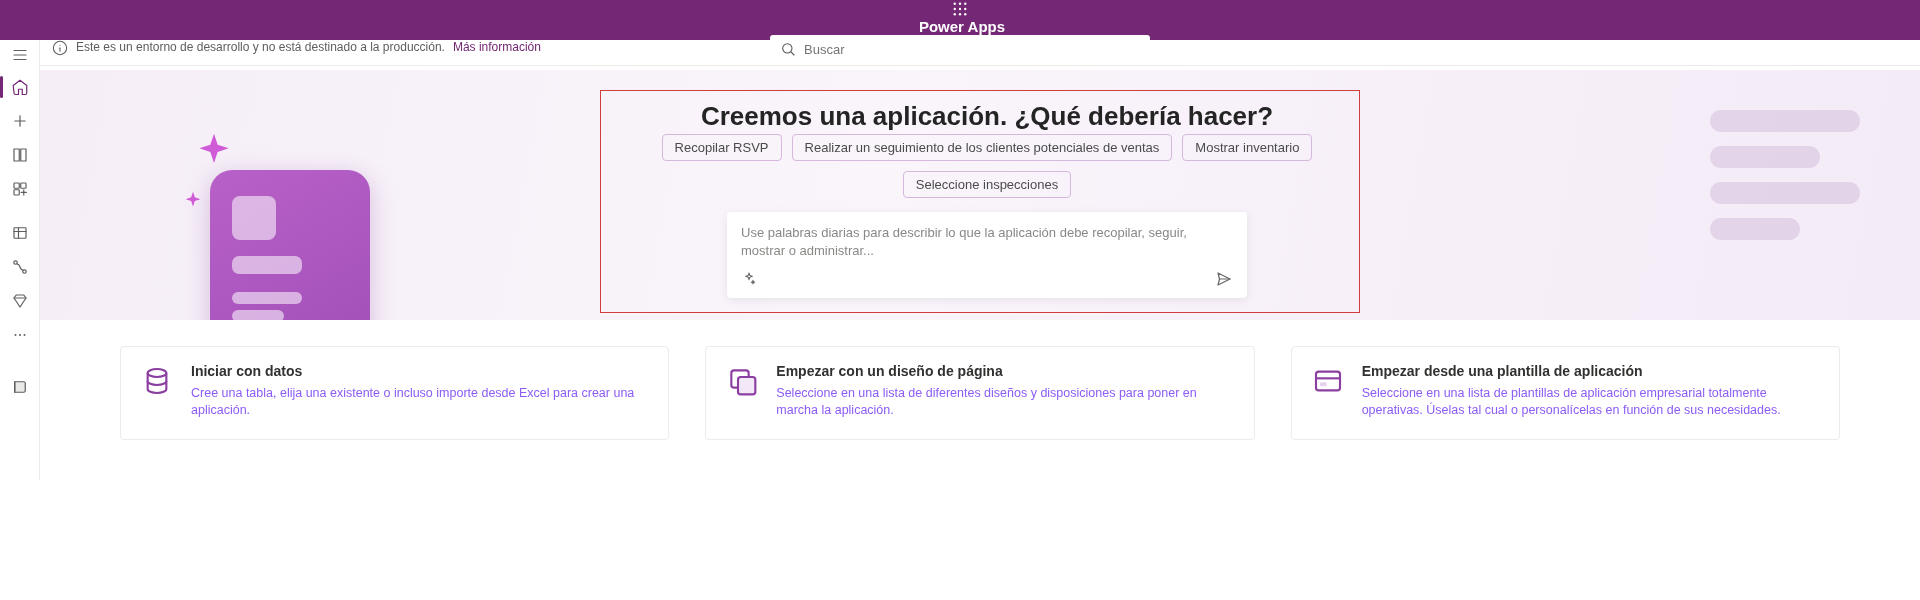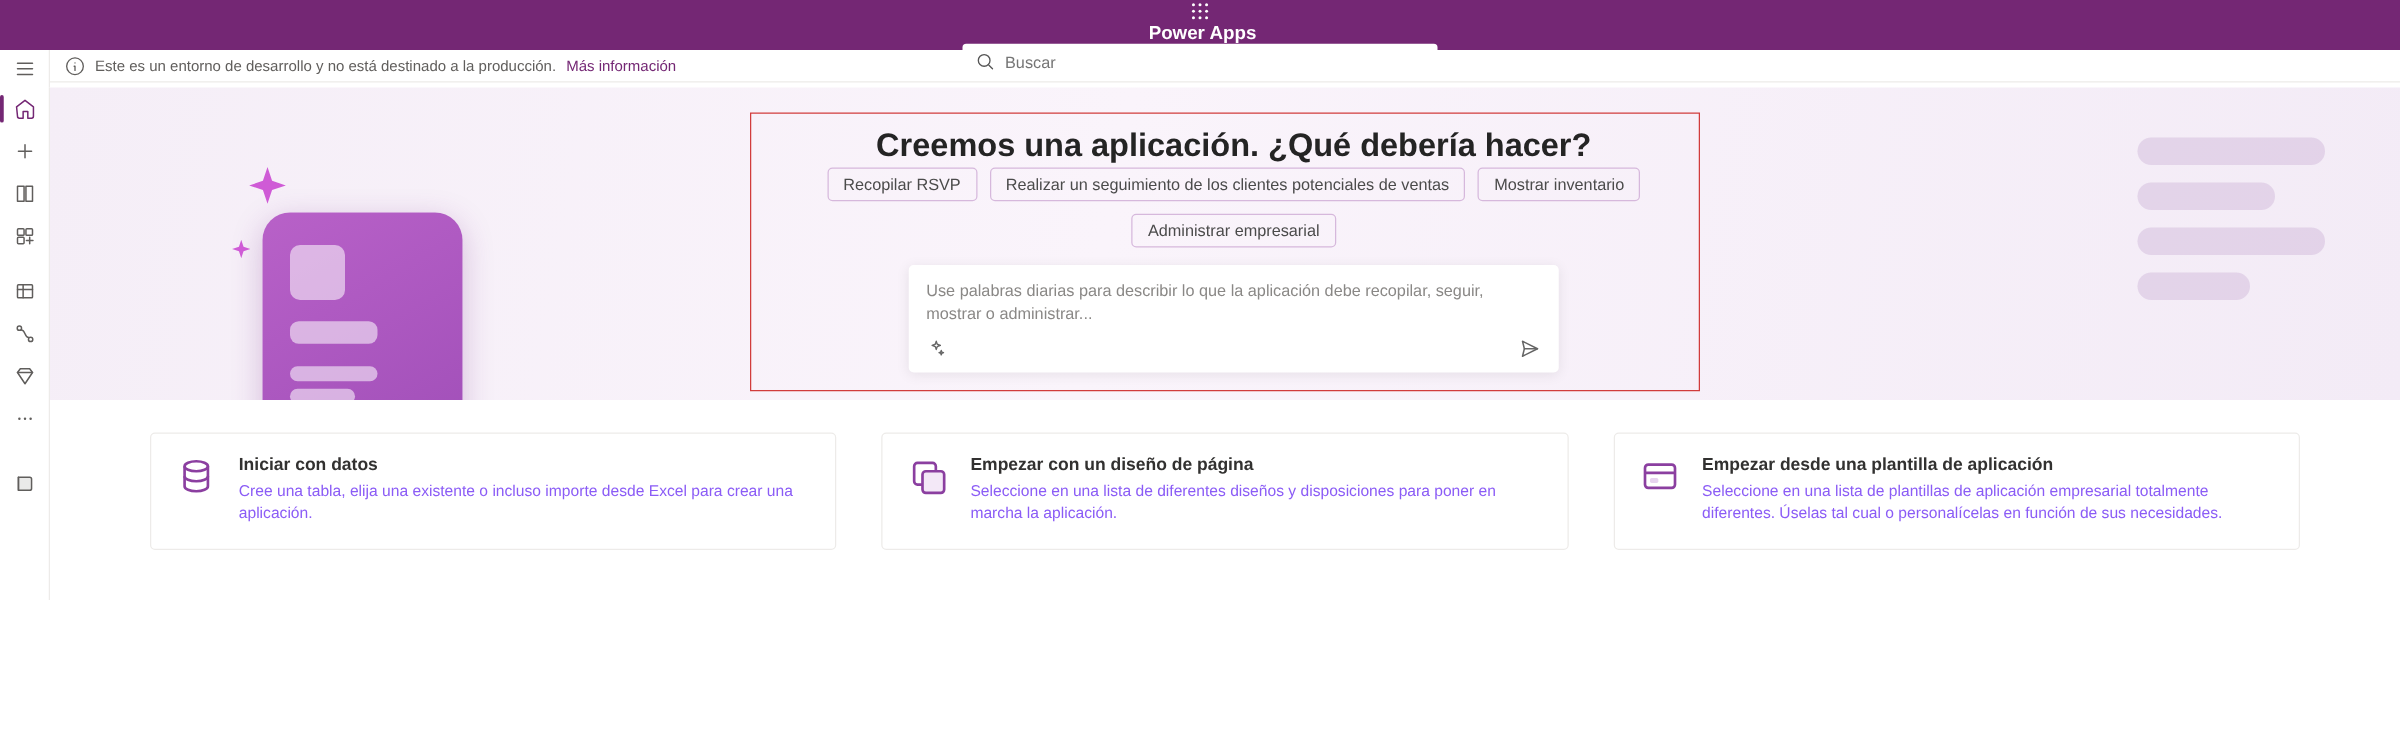--- a/index.html
+++ b/index.html
@@ -10,21 +10,21 @@
   .waffle { width: 40px; height: 40px; display: flex; align-items: center; justify-content: center; cursor: pointer; }
   .brand { font-size: 15px; font-weight: 600; margin-left: 4px; }
   .search-wrap { flex: 0 0 auto; margin-left: auto; margin-right: auto; position: relative; }
   .search { width: 380px; height: 28px; border: none; border-radius: 3px; padding: 0 12px 0 34px; font-size: 13px; color: #8b5cf6; }
   .search-icon-wrap { position: absolute; left: 10px; top: 50%; transform: translateY(-50%); color: #555; }
   .header-right { display: flex; align-items: center; gap: 2px; margin-left: auto; }
   .env-pill { background: rgba(255,255,255,.08); height: 32px; width: 170px; border-radius: 2px; display: flex; align-items: center; padding: 0 12px; font-size: 12px; }
   .hdr-btn { width: 40px; height: 40px; display: flex; align-items: center; justify-content: center; cursor: pointer; }
 
   
-  .info-bar { display: flex; align-items: center; height: 26px; border-bottom: 1px solid #edebe9; padding-left: 48px; font-size: 12px; color: #605e5c; gap: 8px; }
+  .info-bar { display: flex; align-items: flex-start; height: 26px; border-bottom: 1px solid #edebe9; padding-left: 48px; font-size: 12px; color: #605e5c; gap: 8px; }
   .info-bar a { color: #742774; text-decoration: none; }
 
   
   .shell { display: flex; }
   .side { width: 40px; border-right: 1px solid #edebe9; display: flex; flex-direction: column; align-items: center; padding-top: 0; }
   .side-btn { width: 40px; height: 34px; display: flex; align-items: center; justify-content: center; cursor: pointer; color: #605e5c; position: relative; }
   .side-btn.active { color: #742774; }
   .side-btn.active::before { content: ""; position: absolute; left: 0; top: 6px; bottom: 6px; width: 3px; background: #742774; border-radius: 2px; }
   .hamb-btn { width: 40px; height: 30px; display:flex; align-items:center; justify-content:center; color:#605e5c; cursor:pointer;}
 
@@ -222,21 +222,21 @@
         <div class="rbar" style="width:150px;"></div>
         <div class="rbar" style="width:90px;"></div>
       </div>
 
       <div class="hero-center">
         <div class="hero-title">Creemos una aplicación. ¿Qué debería hacer?</div>
         <div class="chips">
           <button class="chip">Recopilar RSVP</button>
           <button class="chip">Realizar un seguimiento de los clientes potenciales de ventas</button>
           <button class="chip">Mostrar inventario</button>
-          <button class="chip">Administrar empresarial</button>
+          <button class="chip">Seleccione inspecciones</button>
         </div>
         <div class="prompt-box">
           <div class="prompt-text">Use palabras diarias para describir lo que la aplicación debe recopilar, seguir, mostrar o administrar...</div>
           <div class="prompt-row">
             <span>
               <svg class="ic ic-sm" viewBox="0 0 24 24">
                   <path d="M12 3l1.2 3.6L17 8l-3.8 1.4L12 13l-1.2-3.6L7 8l3.8-1.4z"></path>
                   <path d="M18 14l.7 2 2 .7-2 .7-.7 2-.7-2-2-.7 2-.7z"></path>
                 </svg>
             </span>
@@ -282,19 +282,19 @@
         <div class="card">
           <div class="card-ico">
             <svg width="32" height="32" viewBox="0 0 24 24" fill="none" stroke="#8b3fa0" stroke-width="1.6">
                 <rect x="3" y="5" width="18" height="14" rx="2"></rect>
                 <path d="M3 10h18"></path>
                 <rect x="6" y="13" width="5" height="3" rx="1" fill="#e7d3ef" stroke="none"></rect>
               </svg>
           </div>
           <div>
             <h3>Empezar desde una plantilla de aplicación</h3>
-            <p>Seleccione en una lista de plantillas de aplicación empresarial totalmente diferentes. Úselas tal cual o personalícelas en función de sus necesidades.</p>
+            <p>Seleccione en una lista de plantillas de aplicación empresarial totalmente operativas. Úselas tal cual o personalícelas en función de sus necesidades.</p>
           </div>
         </div>
       </div>
     </div>
   </div>
 </div>
 
 </body></html>

